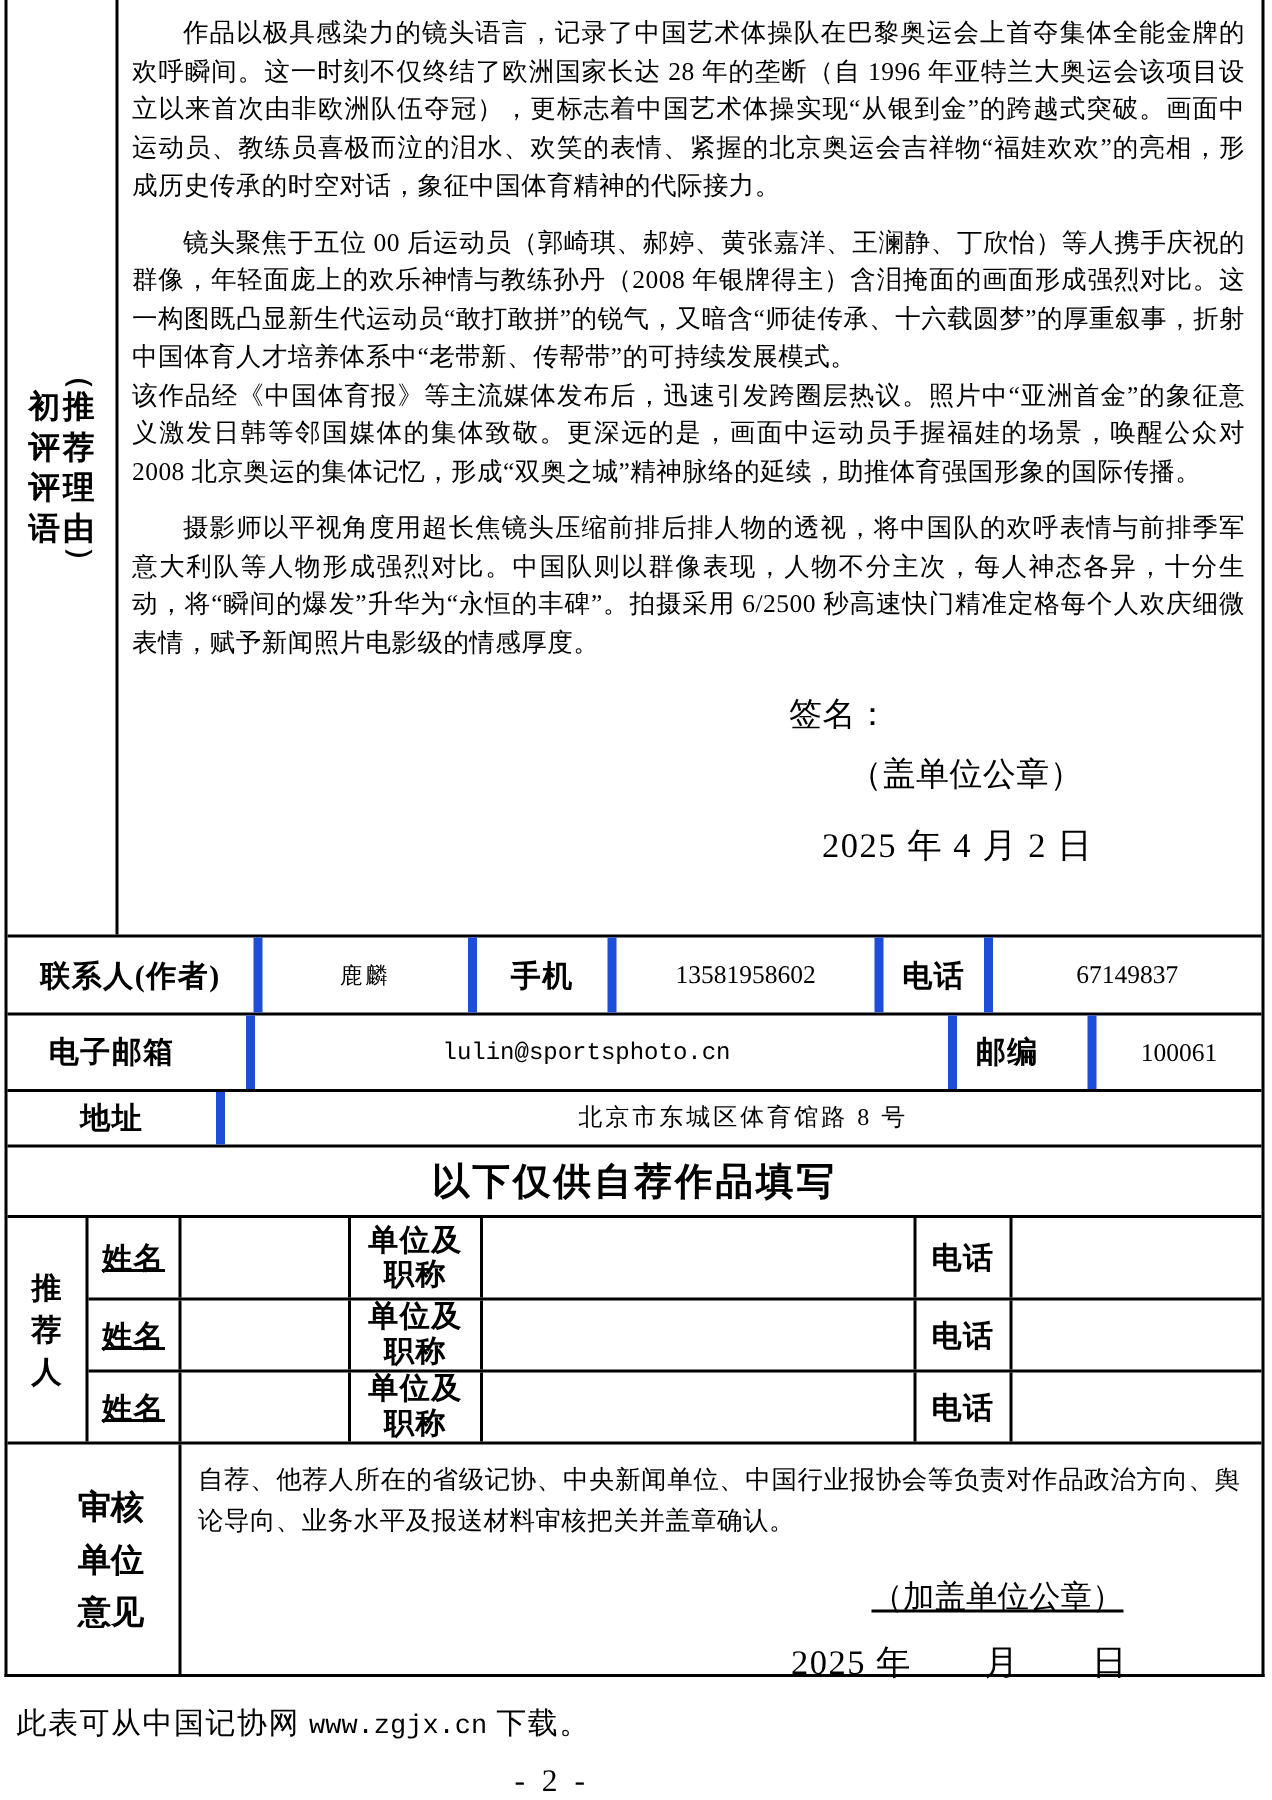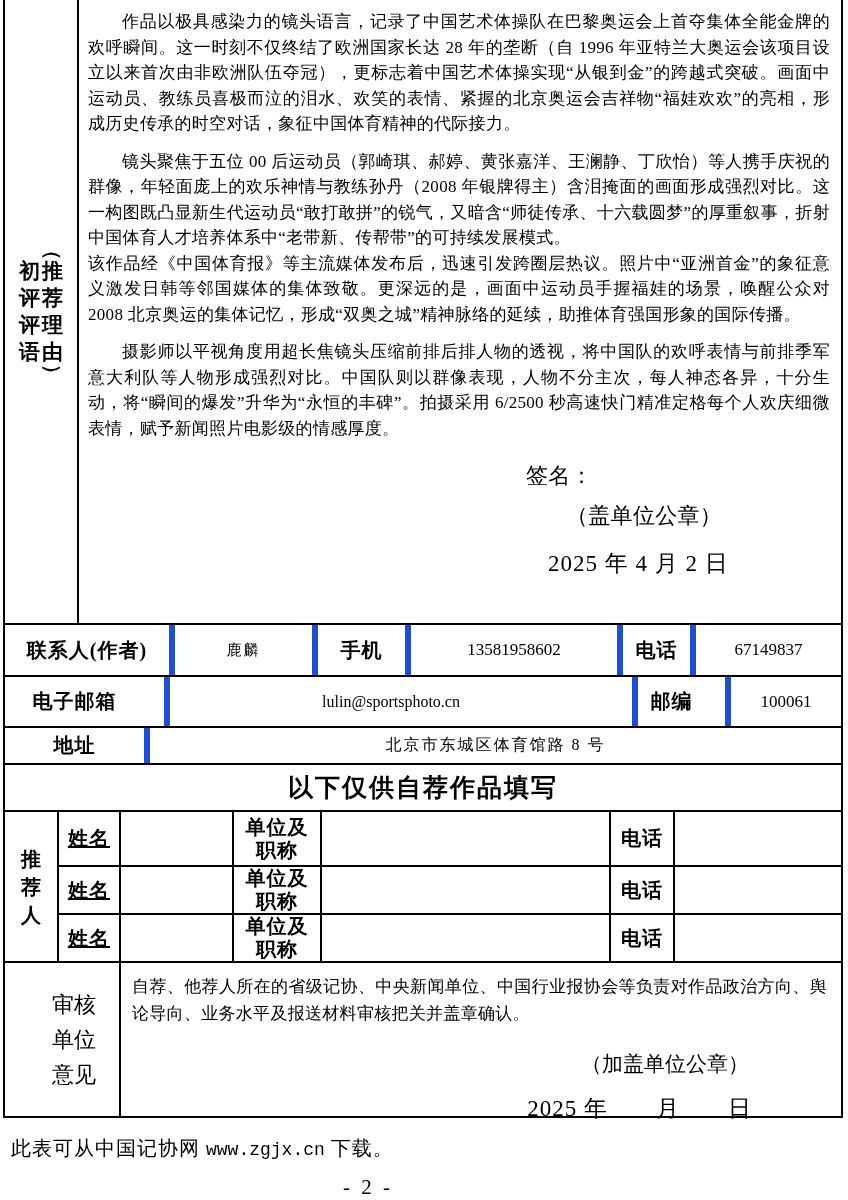--- a/index.html
+++ b/index.html
@@ -48,25 +48,25 @@
 
   
   .contact1 { height: 52px; }
   .contact2 { height: 51px; gap: 20px; }
   .contact3 { height: 37px; }
   .flabel { font-size: 20px; font-weight: bold; letter-spacing: 1px; }
   .fvalue { font-size: 17px; }
   .c1-label { width: 164px; }
   .c1-name  { width: 143px; font-size: 15px; letter-spacing: 2px; }
   .c1-mlab  { width: 93px; }
-  .c1-mob   { width: 212px; text-align: center; }
+  .c1-mob   { width: 178px; text-align: center; }
   .c1-plab  { width: 73px; }
   .c1-phone { flex: 1; }
   .c2-label { width: 139px; }
-  .c2-email { width: 448px; font-family: Liberation Serif, serif; font-size: 16px; }
+  .c2-email { width: 448px; font-family: Liberation Mono, monospace; font-size: 16px; }
   .c2-zlab  { width: 73px; }
   .c2-zip   { flex: 1; }
   .c3-label { width: 139px; }
   .c3-addr  { flex: 1; font-size: 16px; letter-spacing: 2px; }
 
   
   .sec-header { height: 47px; }
   .sec-title { font-size: 25px; font-weight: bold; letter-spacing: 2px; }
   .rec-section { height: 151px; padding: 0; }
   .rec-label-cell { width: 54px; border-right: 2px solid #000; display:flex; align-items:center; justify-content:center; }
@@ -82,26 +82,26 @@
   .rc-unitlab { width: 88px; }
   .rc-unitlab span { display:block; width: 3.2em; text-align:center; line-height: 23px; word-break: break-all; }
   .rc-unitval { width: 289px; }
   .rc-phonelab { width: 64px; }
   .rc-phoneval { flex: 1; }
 
   
   .audit-row { height: 155px; }
   .audit-label-cell { width: 114px; display:flex; align-items:center; justify-content:center; }
   .audit-label-cell span {
-    display:block; width: 2.3em; font-size: 22px; font-weight: normal;
+    display:block; width: 2.3em; font-size: 22px; font-weight: bold;
     line-height: 35px; word-break: break-all; text-align:center;margin-left:24px;
   }
   .audit-content { flex: 1; border-left: 2px solid #000; padding: 10px 14px 0 11px; font-size: 17px; }
   .audit-text { line-height: 27px; text-align: justify; letter-spacing: 0.3px; }
-  .audit-seal { margin-top: 23px; text-align: right; padding-right: 78px; font-size: 21px; }
+  .audit-seal { margin-top: 23px; text-align: right; padding-right: 78px; font-size: 21px; text-decoration: underline; }
   .audit-date { margin-top: 15px; text-align: right; padding-right: 75px; font-size: 23px; letter-spacing: 1px; }
 
   
   .footer-note { margin: 17px 0 0 11px; font-size: 20px; letter-spacing: 1px; }
   .footer-note .url { font-family: "Liberation Mono", monospace; font-size: 18px; letter-spacing: 0; }
   .page-num { width: fit-content; margin: 13px auto 0; transform: translateX(-56px); font-size: 21px; letter-spacing: 3px; }
 </style>
 </head>
 <body>
 

